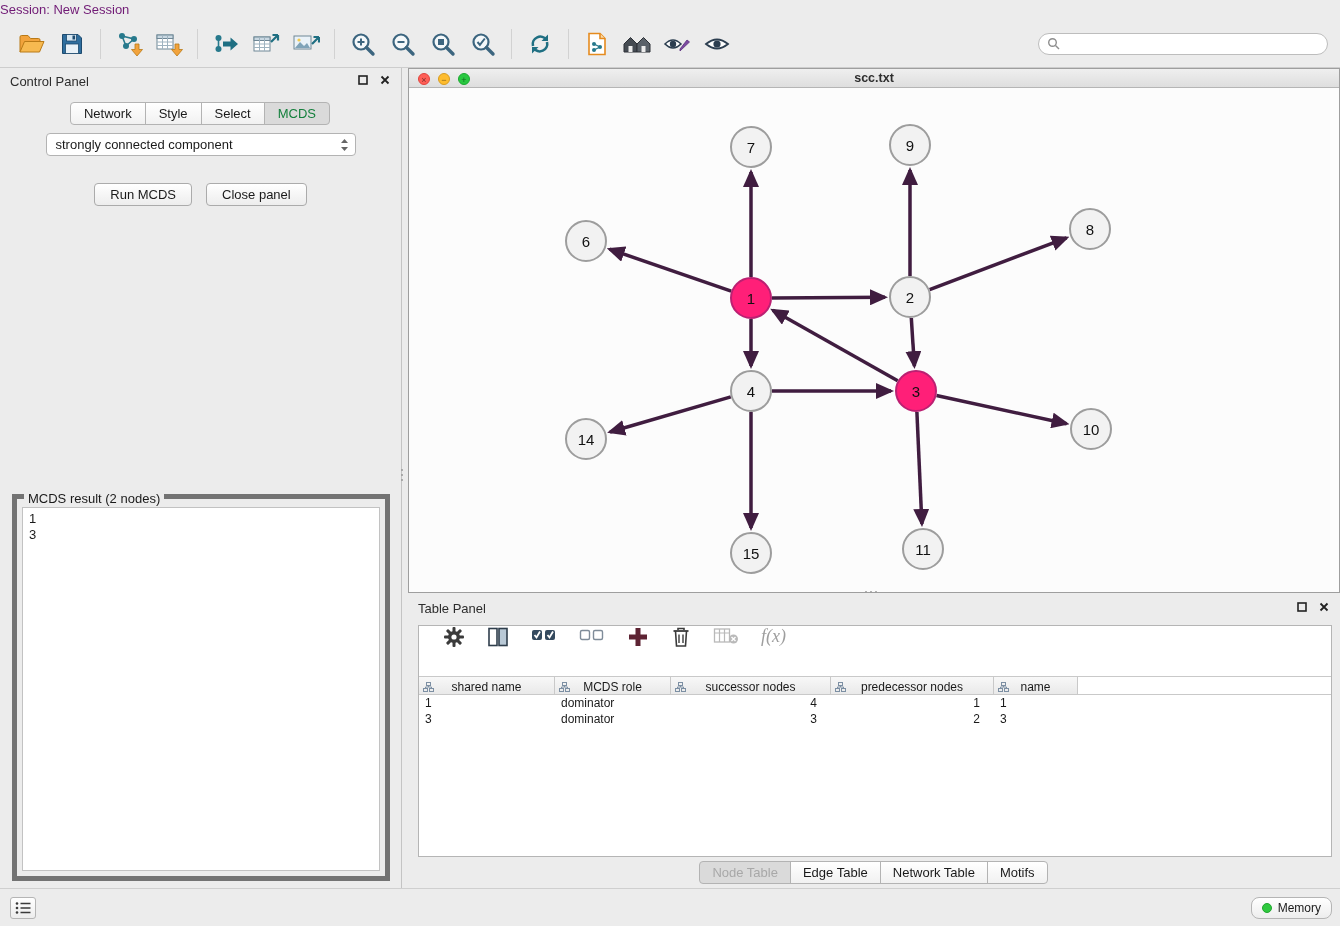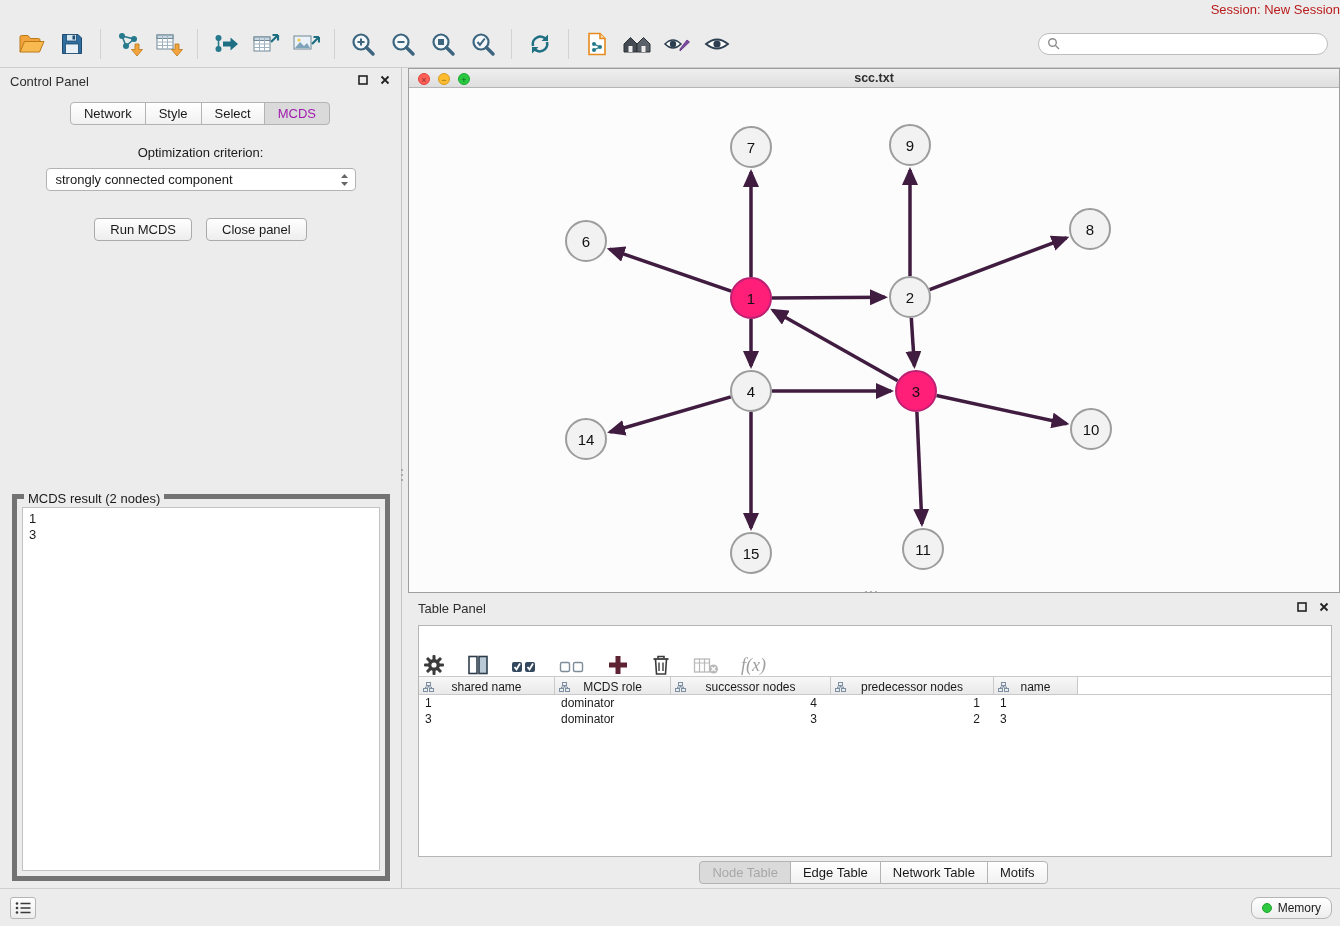--- a/index.html
+++ b/index.html
@@ -10,22 +10,22 @@
     color: #1a1a1a;
     background: #ececec;
     position: relative;
     overflow: hidden;
   }
   .app { position:absolute; inset:0; }
 
   
   .titlebar {
     position:absolute; top:0; left:0; right:0; height:20px;
-    background:#ececec; text-align:right; line-height:20px;
-    color:#b91c1c; font-size:13px;
+    background:#ececec; text-align:left; line-height:20px;
+    color:#701a75; font-size:13px;
   }
 
   
   .toolbar {
     position:absolute; top:20px; left:0; right:0; height:48px;
     background:#ececec; border-bottom:1px solid #cdcdcd;
     display:flex; align-items:center; padding:0 12px;
   }
   .tbtn {
     width:40px; height:40px; display:flex; align-items:center; justify-content:center;
@@ -55,21 +55,21 @@
   }
   .phbtn { width:12px; height:12px; display:flex; align-items:center; justify-content:center; cursor:pointer; }
 
   .cp-tabs { display:flex; justify-content:center; margin-top:6px; }
   .cp-tab {
     border:1px solid #b3b3b3; background:linear-gradient(#ffffff,#f1f1f1);
     padding:3px 13px; font-size:13px; margin-left:-1px; cursor:pointer; color:#1a1a1a;
   }
   .cp-tab:first-child { border-radius:4px 0 0 4px; }
   .cp-tab:last-child  { border-radius:0 4px 4px 0; }
-  .cp-tab.active { background:#dadada; color:#a21caf; }
+  .cp-tab.active { background:#dadada; color:#15803d; }
 
   .opt-label { text-align:center; margin-top:20px; font-size:13px; }
   .dropdown {
     margin:8px auto 0 auto; width:310px; height:23px;
     background:#fff; border:1px solid #b3b3b3; border-radius:4px;
     display:flex; align-items:center; padding:0 6px 0 9px; cursor:pointer;
   }
   .dropdown .ddval { flex:1; font-size:13px; }
   .btn-row { display:flex; justify-content:center; gap:14px; margin-top:27px; }
   .btn {
@@ -115,21 +115,21 @@
 
   
   .table-panel {
     position:absolute; left:408px; top:595px; right:0; bottom:38px;
     background:#ececec;
   }
   .tp-box {
     position:absolute; left:10px; right:8px; top:30px; height:232px;
     background:#fff; border:1px solid #b5b5b5; overflow:hidden;
   }
-  .tp-toolbar { height:50px; display:flex; align-items:flex-end; padding-left:4px; gap:22px; }
+  .tp-toolbar { height:50px; display:flex; align-items:flex-start; padding-left:24px; gap:22px; }
   .tico { display:flex; align-items:center; justify-content:center; cursor:pointer; }
   .fx-label {
     font-family:"Liberation Serif", serif; font-style:italic; font-size:18px; color:#9e9e9e;
     cursor:default;
   }
   .thead { display:flex; border-top:1px solid #c9c9c9; border-bottom:1px solid #c9c9c9; height:19px; }
   .th {
     position:relative; display:flex; align-items:flex-end; justify-content:center;
     background:linear-gradient(#f8f8f8,#e9e9e9); border-right:1px solid #c9c9c9;
     font-size:12px; cursor:pointer;
@@ -340,21 +340,20 @@
       </span>
     </div>
 
     <div class="cp-tabs">
       <div class="cp-tab">Network</div>
       <div class="cp-tab">Style</div>
       <div class="cp-tab">Select</div>
       <div class="cp-tab active">MCDS</div>
     </div>
 
-    <div class="opt-label">Optimization criterion:</div>
 
     <div class="dropdown">
       <span class="ddval">strongly connected component</span>
       <svg width="9" height="14" viewBox="0 0 9 14">
           <path d="M4.5 1 L8 5 H1 Z" fill="#666"></path>
           <path d="M4.5 13 L1 9 H8 Z" fill="#666"></path>
         </svg>
     </div>
 
     <div class="btn-row">

